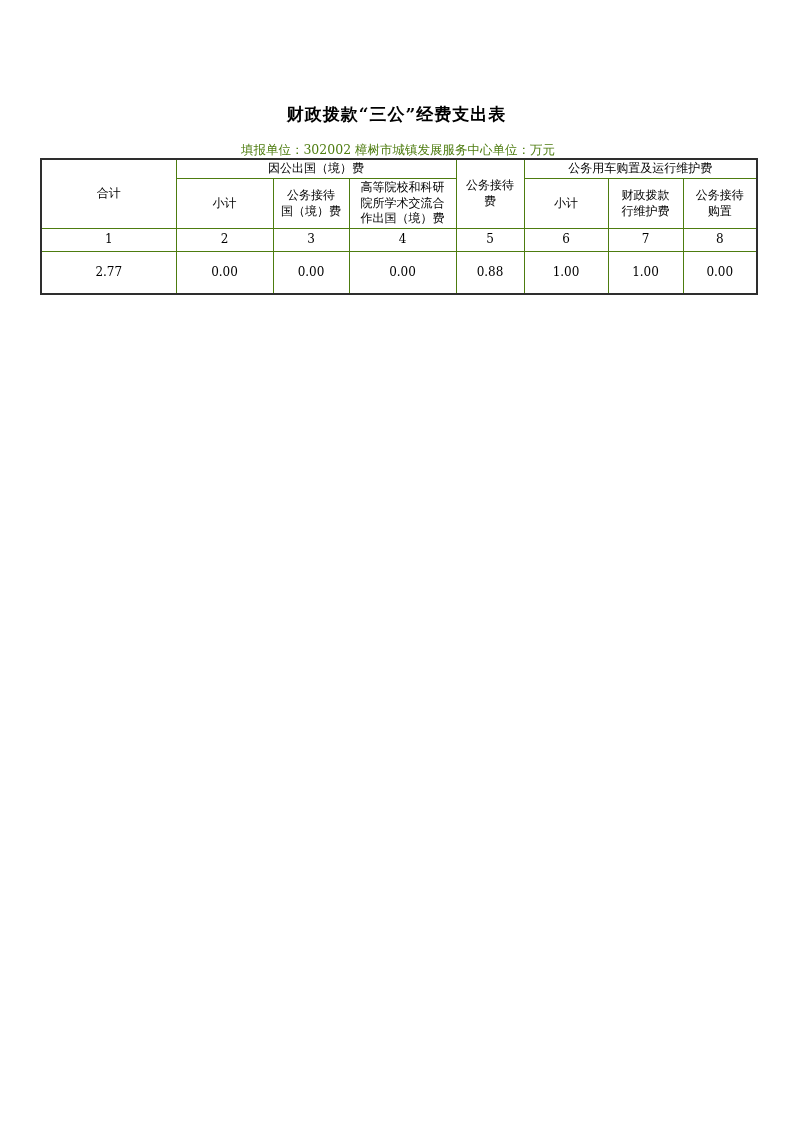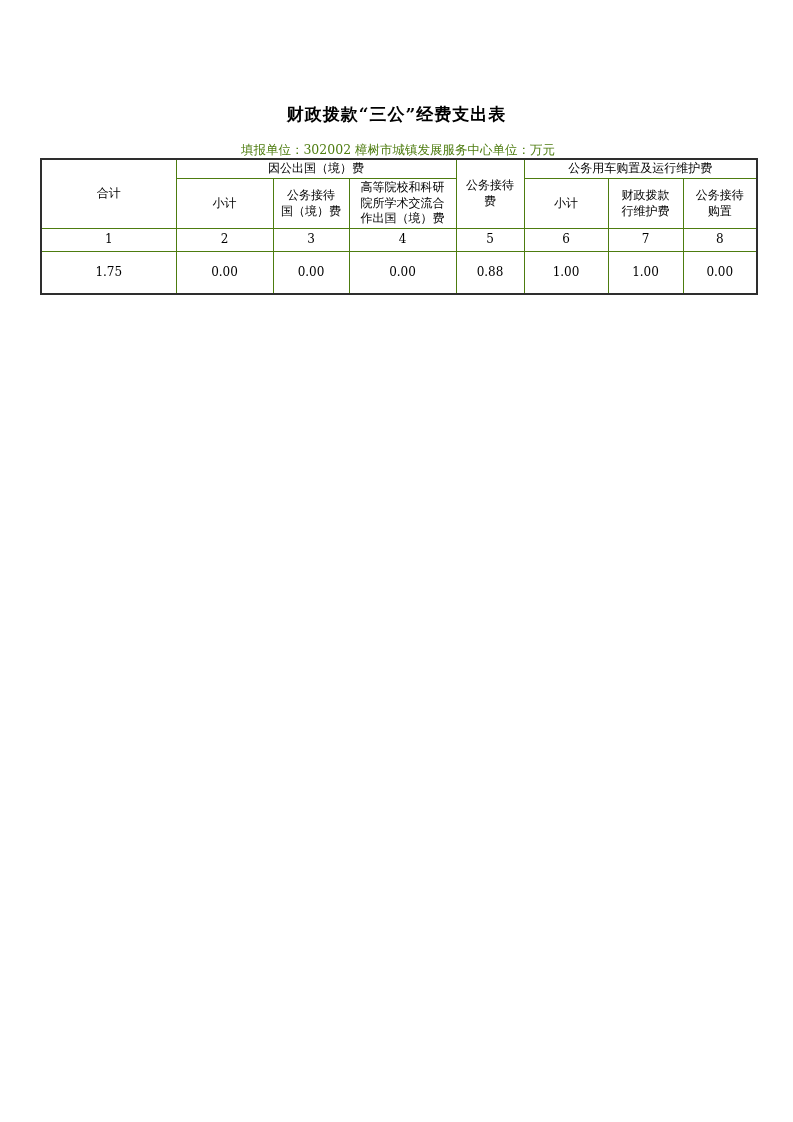--- a/index.html
+++ b/index.html
@@ -114,21 +114,21 @@
         <td>1</td>
         <td>2</td>
         <td>3</td>
         <td>4</td>
         <td>5</td>
         <td>6</td>
         <td>7</td>
         <td>8</td>
       </tr>
       <tr class="row-values">
-        <td>1.75</td>
+        <td>2.77</td>
         <td>0.00</td>
         <td>0.00</td>
         <td>0.00</td>
         <td>0.88</td>
         <td>1.00</td>
         <td>1.00</td>
         <td>0.00</td>
       </tr>
     </tbody>
   </table>

